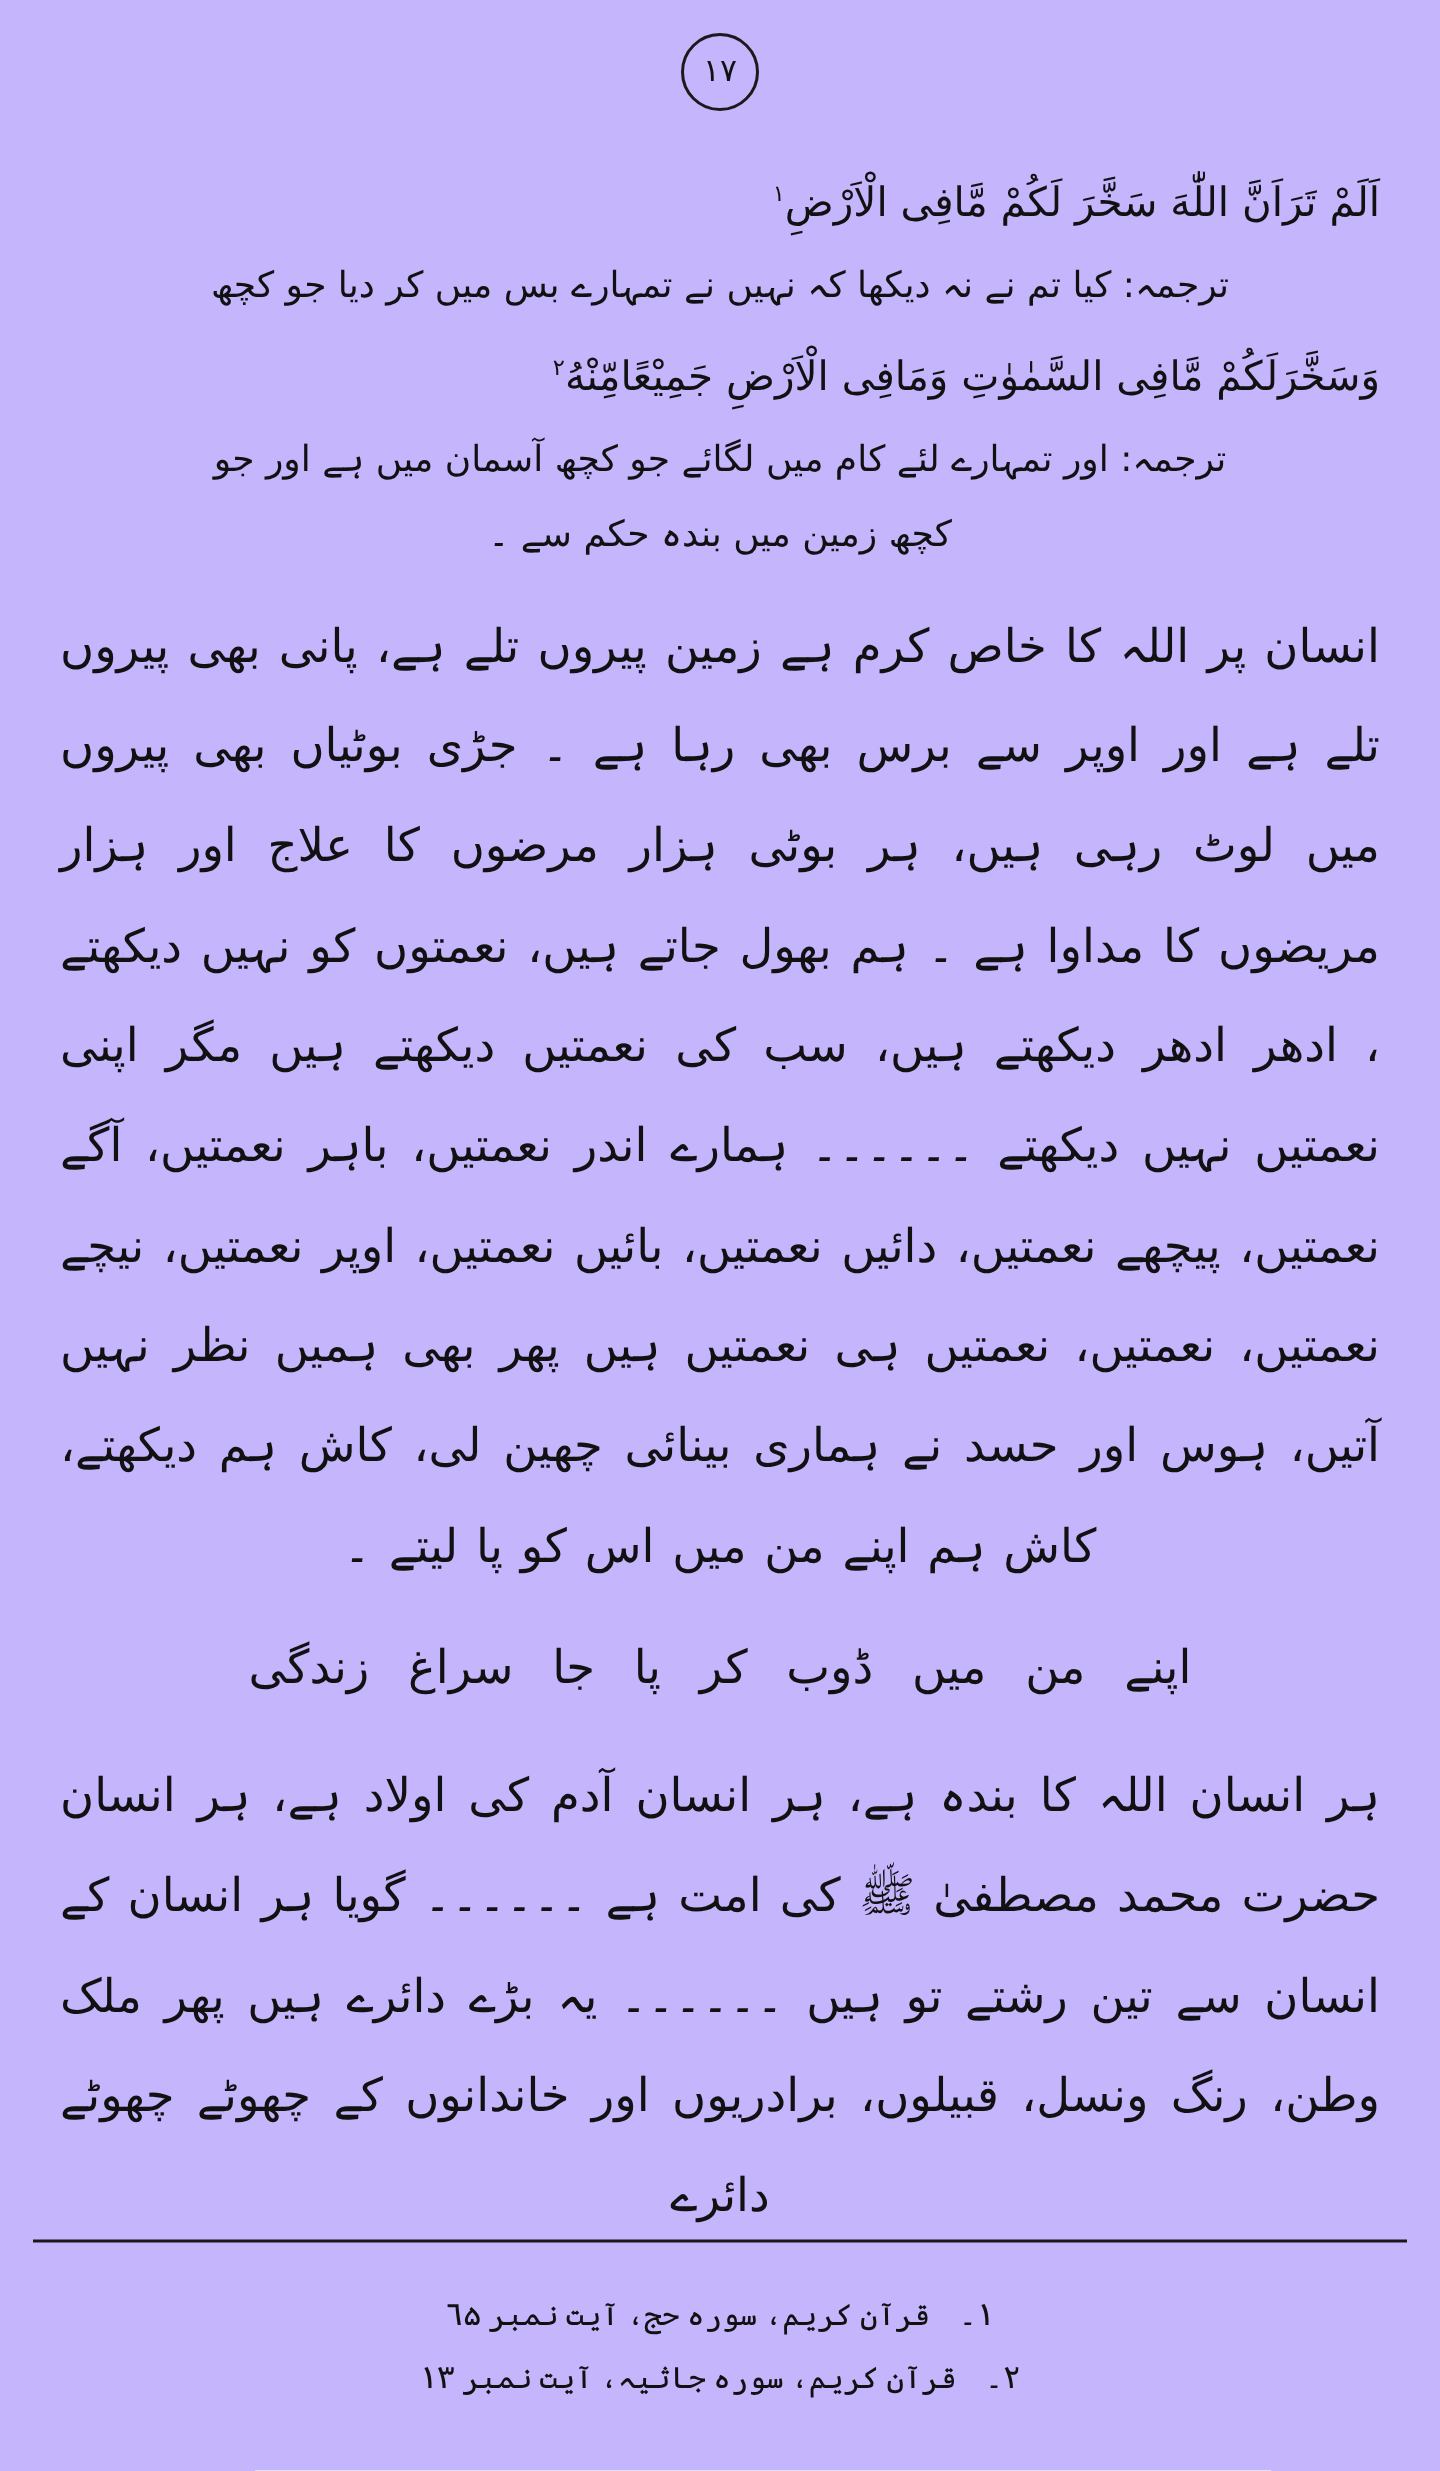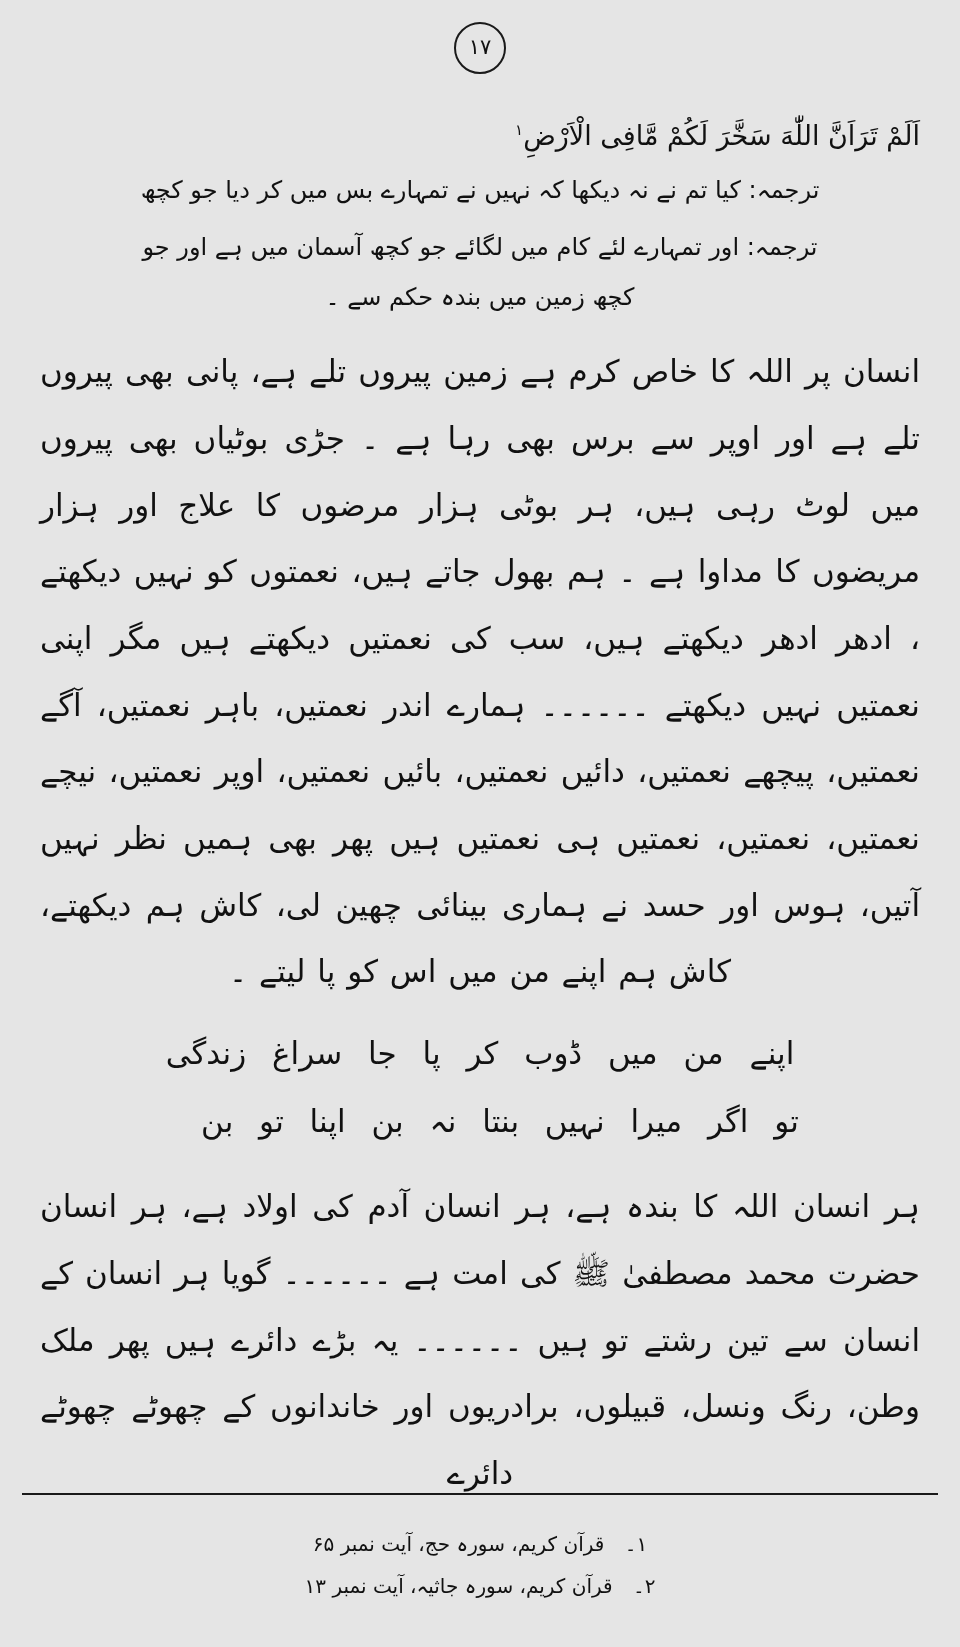--- a/index.html
+++ b/index.html
@@ -4,21 +4,21 @@
 <style>
   html, body {
     margin: 0;
     padding: 0;
     background: #ffffff;
   }
   .page {
     position: relative;
     width: 960px;
     height: 1647px;
-    background: #e5e5e5;
+    background: #c4b5fd;
     overflow: hidden;
     font-family: "DejaVu Sans", sans-serif;
     color: #111111;
   }
 
   
   .page-number-wrap {
     position: absolute;
     top: 22px;
     left: 0;
@@ -120,20 +120,21 @@
     left: 22px;
     right: 22px;
     bottom: 40px;
     direction: rtl;
     text-align: center;
     font-size: 20px;
     line-height: 2.1;
   }
   .footnotes .fn {
     display: block;
+    font-family: Liberation Serif, serif;
   }
   .footnotes .fnum {
     display: inline-block;
     margin-left: 14px;
   }
 </style>
 </head>
 <body>
 
 <div class="page">
@@ -145,31 +146,33 @@
   <div class="body-block">
 
     <div class="ayah">
       <span>اَلَمْ تَرَاَنَّ اللّٰهَ سَخَّرَ لَكُمْ مَّافِی الْاَرْضِ</span><sup>۱</sup>
     </div>
     <div class="translation">
       <span class="tlabel">ترجمہ:</span>
       <span>کیا تم نے نہ دیکھا کہ نہیں نے تمہارے بس میں کر دیا جو کچھ</span>
     </div>
 
+    <div class="ayah">
+      <span>وَسَخَّرَلَكُمْ مَّافِی السَّمٰوٰتِ وَمَافِی الْاَرْضِ جَمِیْعًامِّنْهُ</span><sup>۲</sup>
+    </div>
     <div class="translation">
       <span class="tlabel">ترجمہ:</span>
       <span>اور تمہارے لئے کام میں لگائے جو کچھ آسمان میں ہے اور جو</span>
       <span class="tline2">کچھ زمین میں بندہ حکم سے ۔</span>
     </div>
 
     <div class="para">انسان پر اللہ کا خاص کرم ہے زمین پیروں تلے ہے، پانی بھی پیروں تلے ہے اور اوپر سے برس بھی رہا ہے ۔ جڑی بوٹیاں بھی پیروں میں لوٹ رہی ہیں، ہر بوٹی ہزار مرضوں کا علاج اور ہزار مریضوں کا مداوا ہے ۔ ہم بھول جاتے ہیں، نعمتوں کو نہیں دیکھتے ، ادھر ادھر دیکھتے ہیں، سب کی نعمتیں دیکھتے ہیں مگر اپنی نعمتیں نہیں دیکھتے ۔۔۔۔۔۔ ہمارے اندر نعمتیں، باہر نعمتیں، آگے نعمتیں، پیچھے نعمتیں، دائیں نعمتیں، بائیں نعمتیں، اوپر نعمتیں، نیچے نعمتیں، نعمتیں، نعمتیں ہی نعمتیں ہیں پھر بھی ہمیں نظر نہیں آتیں، ہوس اور حسد نے ہماری بینائی چھین لی، کاش ہم دیکھتے، کاش ہم اپنے من میں اس کو پا لیتے ۔</div>
 
     <div class="couplet">
       <span class="line line1">اپنے من میں ڈوب کر پا جا سراغ زندگی</span>
-      <span class="line line2">تو اگر میرا نہیں بنتا نہ بن اپنا تو بن</span>
     </div>
 
     <div class="para last">ہر انسان اللہ کا بندہ ہے، ہر انسان آدم کی اولاد ہے، ہر انسان حضرت محمد مصطفیٰ ﷺ کی امت ہے ۔۔۔۔۔۔ گویا ہر انسان کے انسان سے تین رشتے تو ہیں ۔۔۔۔۔۔ یہ بڑے دائرے ہیں پھر ملک وطن، رنگ ونسل، قبیلوں، برادریوں اور خاندانوں کے چھوٹے چھوٹے دائرے</div>
 
   </div>
 
   <div class="footnote-rule"></div>
 
   <div class="footnotes">
     <span class="fn">

